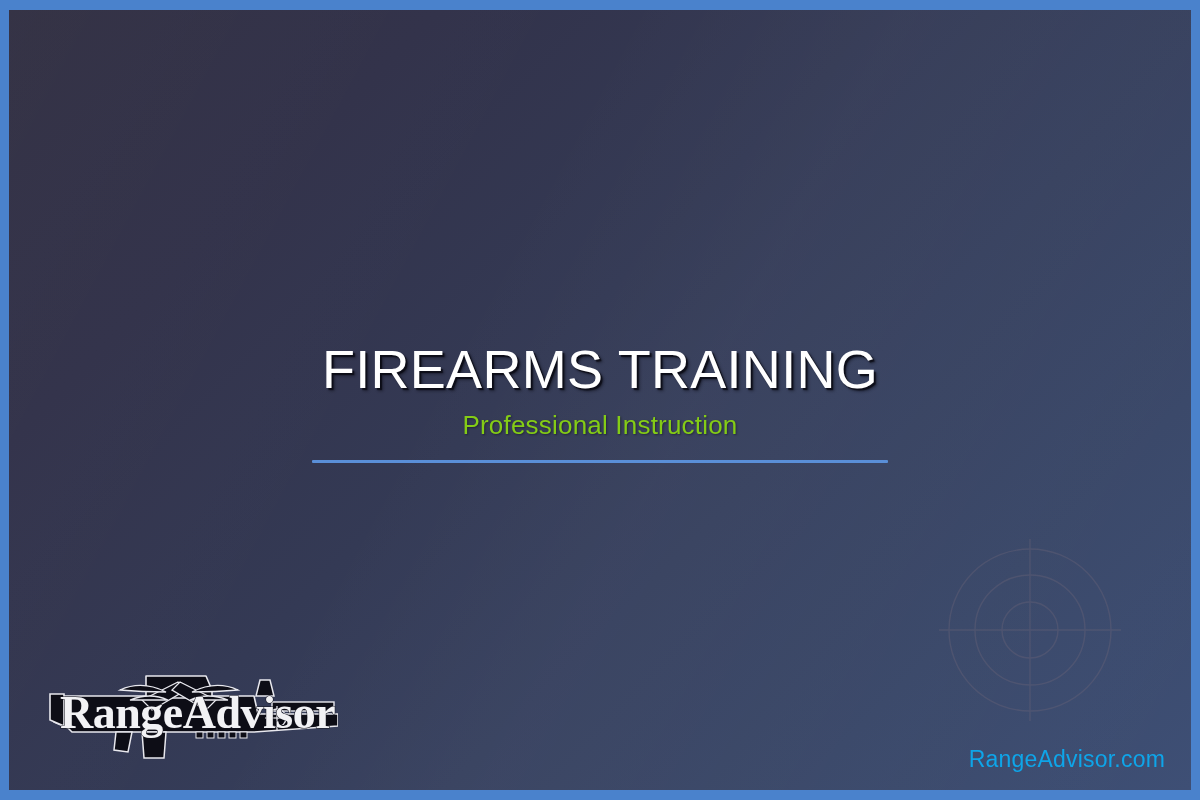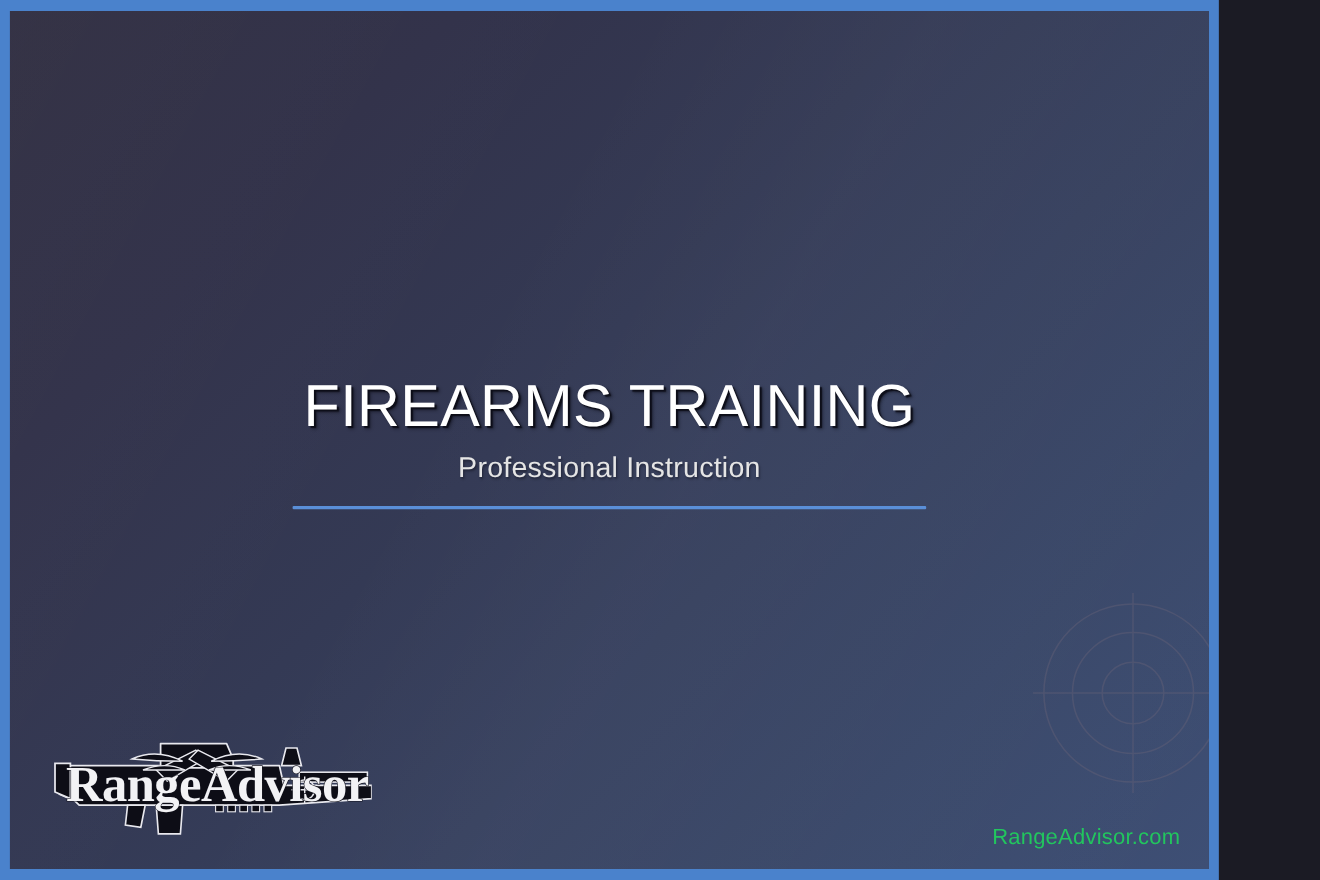--- a/index.html
+++ b/index.html
@@ -10,21 +10,21 @@
   body {
     width: 1200px;
     height: 800px;
     overflow: hidden;
     font-family: "Liberation Sans", sans-serif;
   }
 
   
   #slide {
     position: relative;
-    width: 1108px;
+    width: 1200px;
     height: 800px;
     box-sizing: border-box;
     border-left: 9px solid #4a82cc;
     border-right: 9px solid #4a82cc;
     border-top: 10px solid #4a82cc;
     border-bottom: 10px solid #4a82cc;
     background: #333951;
     overflow: hidden;
   }
 
@@ -80,40 +80,40 @@
     line-height: 1.04;
     margin: 0;
     text-shadow: 2px 2px 1px rgba(8,8,16,0.80),
                  3px 3px 3px rgba(8,8,16,0.45);
     white-space: nowrap;
   }
   #slide-subtitle {
     margin: 13px 0 0 0;
     font-size: 26px;
     font-weight: normal;
-    color: #e5e5e5;
+    color: #84cc16;
     letter-spacing: 0.2px;
     text-shadow: 1px 1px 2px rgba(10,10,20,0.45);
     white-space: nowrap;
   }
   #title-divider {
     width: 576px;
     height: 3px;
     margin: 19px auto 0 auto;
     background: #5a8fd8;
     border-radius: 1px;
   }
 
   
   #footer-url {
     position: absolute;
     right: 26px;
     bottom: 17px;
-    font-size: 20px;
-    color: #22c55e;
+    font-size: 23px;
+    color: #0ea5e9;
     letter-spacing: 0.2px;
     margin-top: 16px;
   }
 
   
   #brand-logo {
     position: absolute;
     left: 37px;
     bottom: 28px;
     width: 292px;

